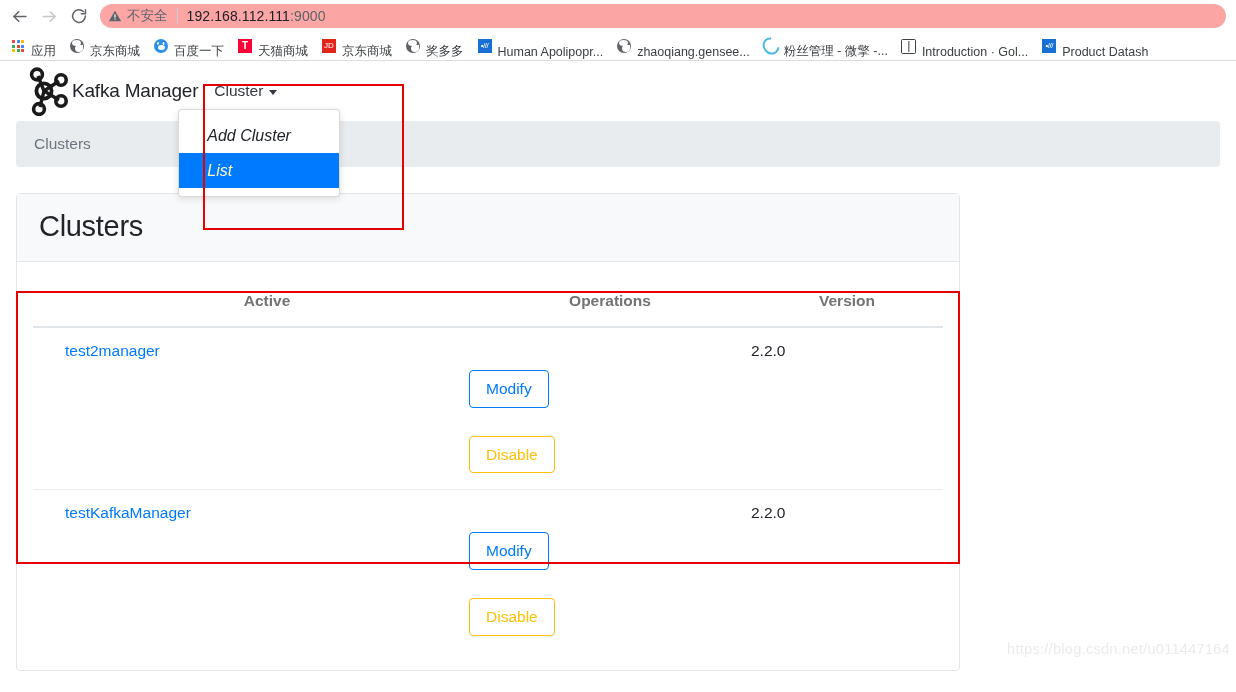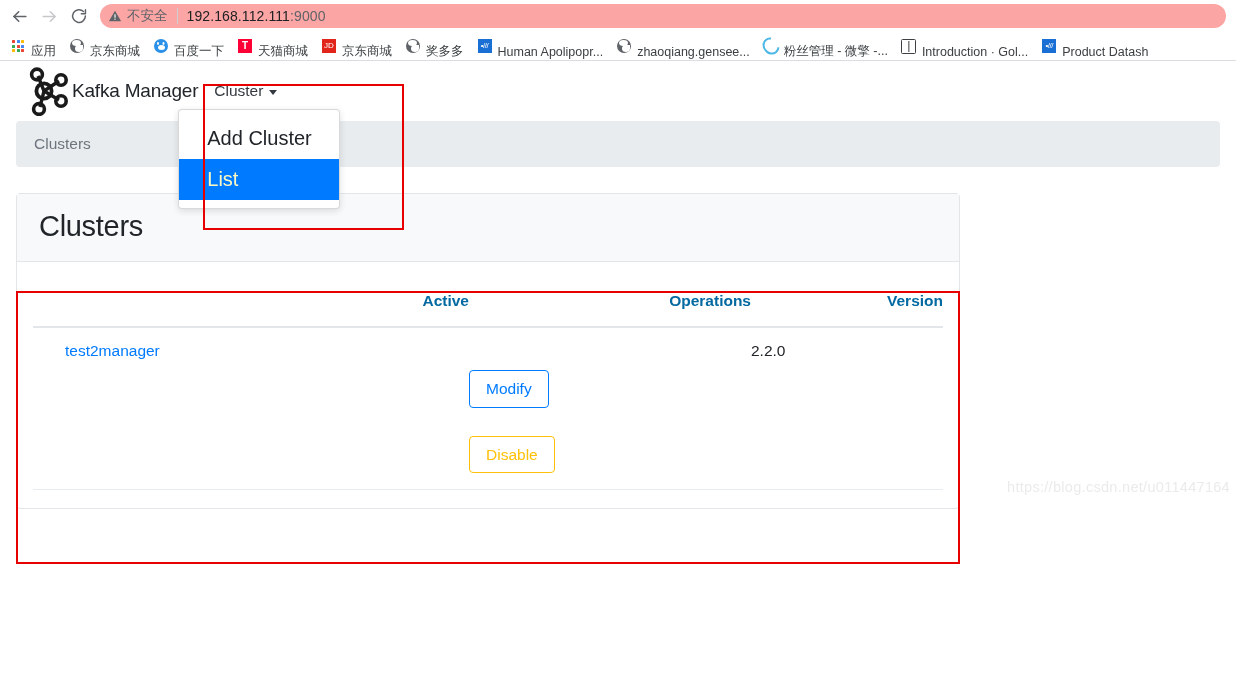--- a/index.html
+++ b/index.html
@@ -259,25 +259,26 @@
     background: #ffffff;
     border: 1px solid rgba(0,0,0,.15);
     border-radius: 4px;
     padding: 8px 0;
     box-shadow: 0 2px 7px rgba(0,0,0,.12);
     z-index: 40;
   }
   .dropdown-item {
     display: block;
     padding: 6px 2px 6px 28px;
-    font-size: 20px;
+    font-size: 16px;
     color: #212529;
     cursor: pointer;
     white-space: nowrap;
     line-height: 1.45;
+    font-style: italic;
   }
   .dropdown-item.active {
     background: #007bff;
     color: #fef9c3;
   }
 
   
   .annot {
     position: absolute;
     border: 2px solid #e60000;
@@ -326,24 +327,24 @@
   .card-body {
     padding: 14px 16px 18px 16px;
   }
 
   table.clusters {
     width: 100%;
     border-collapse: collapse;
     table-layout: fixed;
   }
   table.clusters th {
-    text-align: right;
+    text-align: center;
     font-size: 15.5px;
     font-weight: bold;
-    color: #0369a1;
+    color: #737373;
     padding: 16px 0 16px 0;
     border-bottom: 2px solid #e3e6e8;
   }
   table.clusters td {
     padding: 14px 0 16px 0;
     border-bottom: 1px solid #e9ecef;
     vertical-align: top;
   }
   table.clusters tr.last-row td { border-bottom: none; }
   .col-active { width: 404px; padding-left: 32px !important; }
@@ -586,20 +587,34 @@
             <td class="col-ops">
               <span class="ops-stack">
                 <span class="btn btn-outline-primary">Modify</span>
                 <span class="btn btn-outline-warning">Disable</span>
               </span>
             </td>
             <td class="col-version">
               <span class="version-text">2.2.0</span>
             </td>
           </tr>
+          <tr class="last-row">
+            <td class="col-active">
+              <a class="cluster-link">testKafkaManager</a>
+            </td>
+            <td class="col-ops">
+              <span class="ops-stack">
+                <span class="btn btn-outline-primary">Modify</span>
+                <span class="btn btn-outline-warning">Disable</span>
+              </span>
+            </td>
+            <td class="col-version">
+              <span class="version-text">2.2.0</span>
+            </td>
+          </tr>
         </tbody>
       </table>
     </div>
   </div>
 
   <div class="annot" style="left:203px; top:23px; width:201px; height:146px;"></div>
   <div class="annot" style="left:16px; top:230px; width:944px; height:273px;"></div>
 
   <div class="watermark">https://blog.csdn.net/u011447164</div>
 </div>

